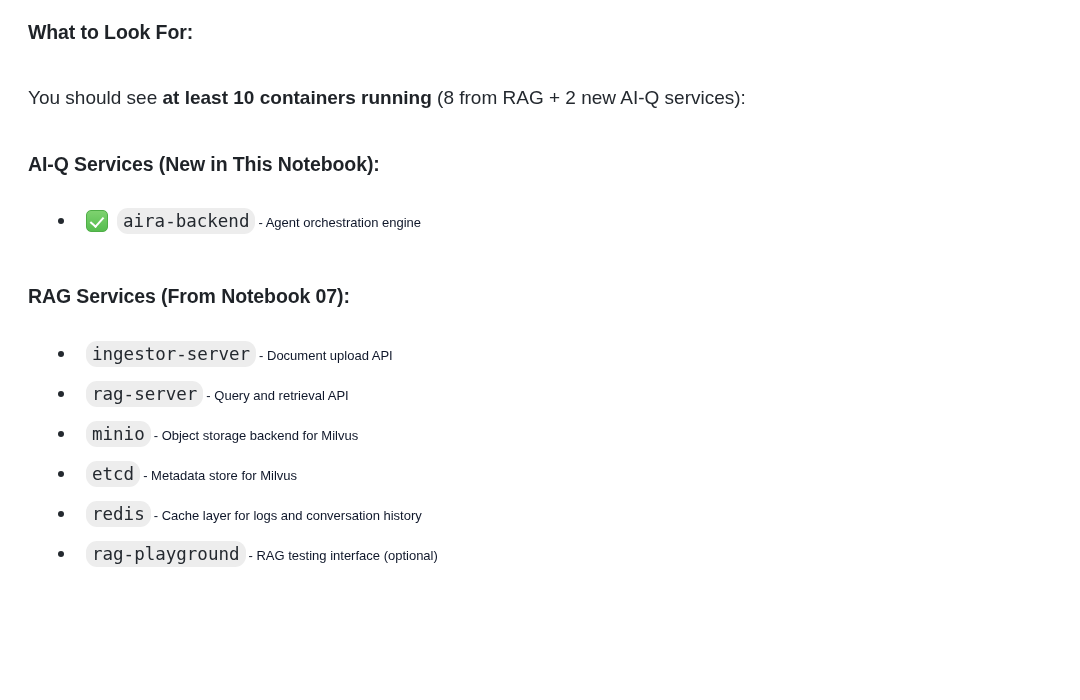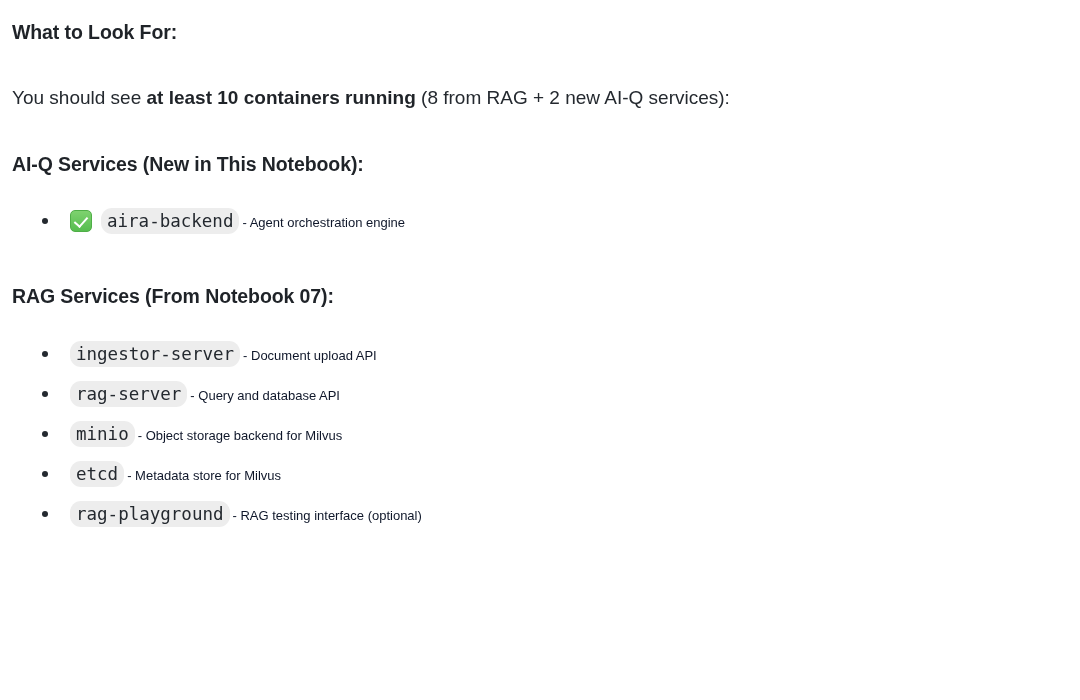--- a/index.html
+++ b/index.html
@@ -10,21 +10,21 @@
   body {
     width: 1080px;
     height: 700px;
     overflow: hidden;
     font-family: "Liberation Sans", sans-serif;
     color: #24292f;
     -webkit-font-smoothing: antialiased;
   }
 
   .doc {
-    padding: 10px 28px 0 12px;
+    padding: 10px 28px 0 28px;
     box-sizing: border-box;
   }
 
   
   .heading {
     font-size: 19.5px;
     font-weight: bold;
     color: #1f2328;
     letter-spacing: -0.1px;
     line-height: 1.3;
@@ -131,19 +131,20 @@
   <h3 class="heading heading-aiq">AI-Q Services (New in This Notebook):</h3>
 
   <ul class="svc-list aiq-list">
     <li><span class="check-emoji"></span><code class="code-span">aira-backend</code><span class="desc">- Agent orchestration engine</span></li>
   </ul>
 
   <h3 class="heading heading-rag">RAG Services (From Notebook 07):</h3>
 
   <ul class="svc-list rag-list">
     <li><code class="code-span">ingestor-server</code><span class="desc">- Document upload API</span></li>
-    <li><code class="code-span">rag-server</code><span class="desc">- Query and database API</span></li>
+    <li><code class="code-span">rag-server</code><span class="desc">- Query and retrieval API</span></li>
     <li><code class="code-span">minio</code><span class="desc">- Object storage backend for Milvus</span></li>
     <li><code class="code-span">etcd</code><span class="desc">- Metadata store for Milvus</span></li>
+    <li><code class="code-span">redis</code><span class="desc">- Cache layer for logs and conversation history</span></li>
     <li><code class="code-span">rag-playground</code><span class="desc">- RAG testing interface (optional)</span></li>
   </ul>
 
 </div>
 
 </body></html>

